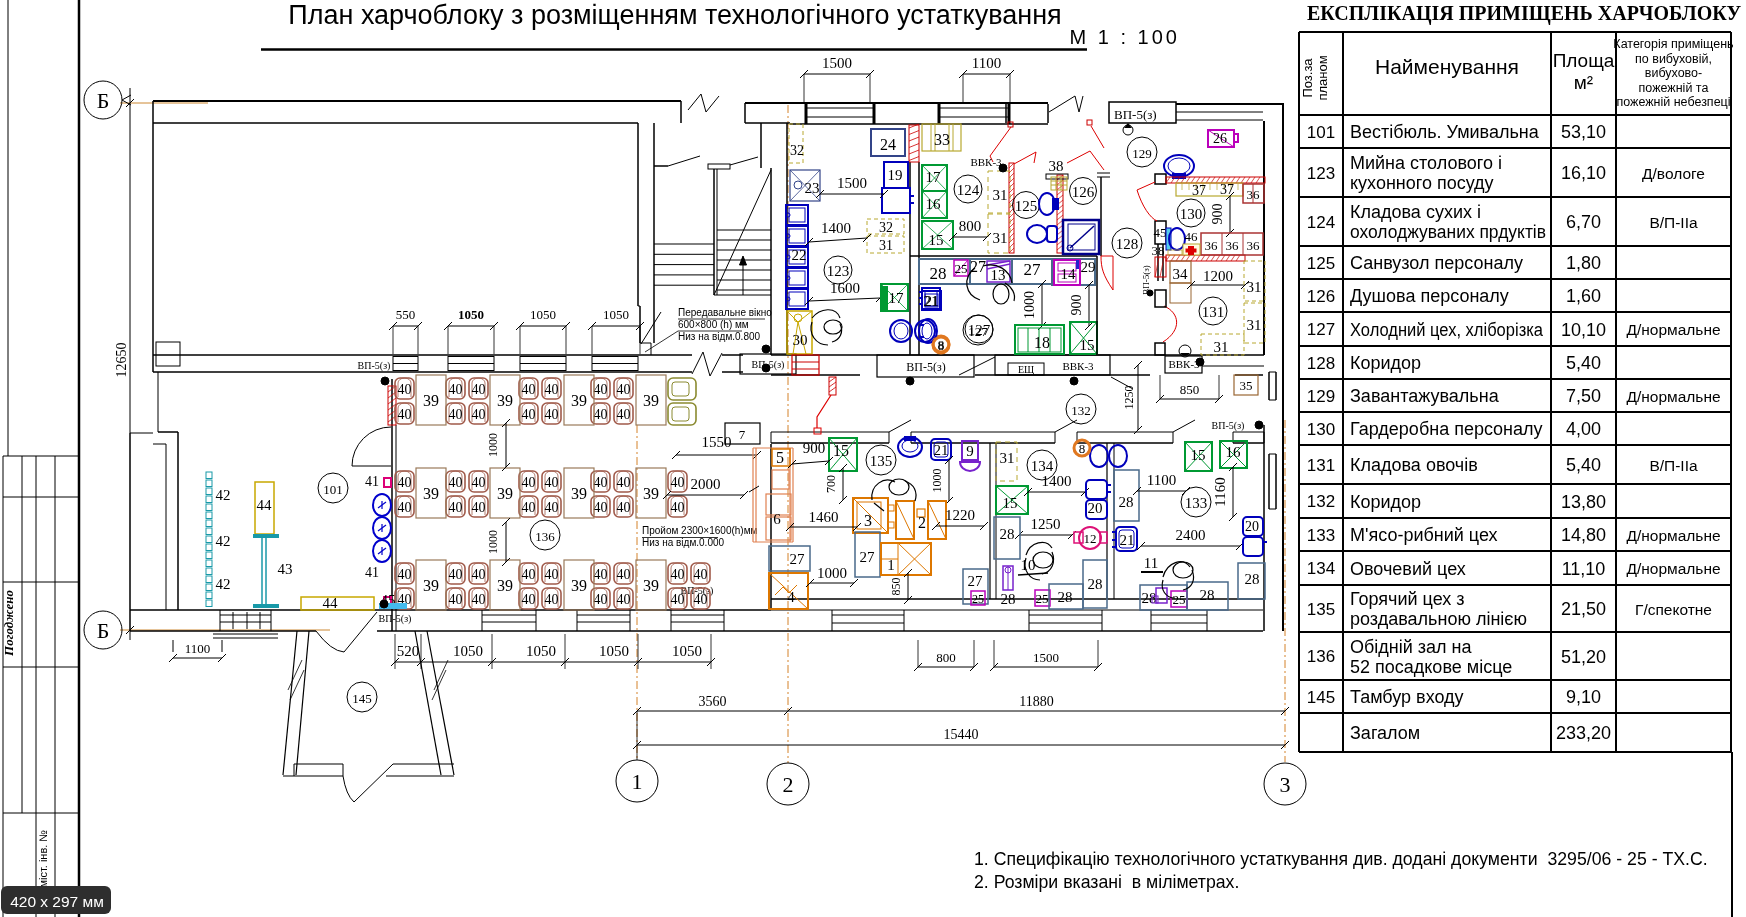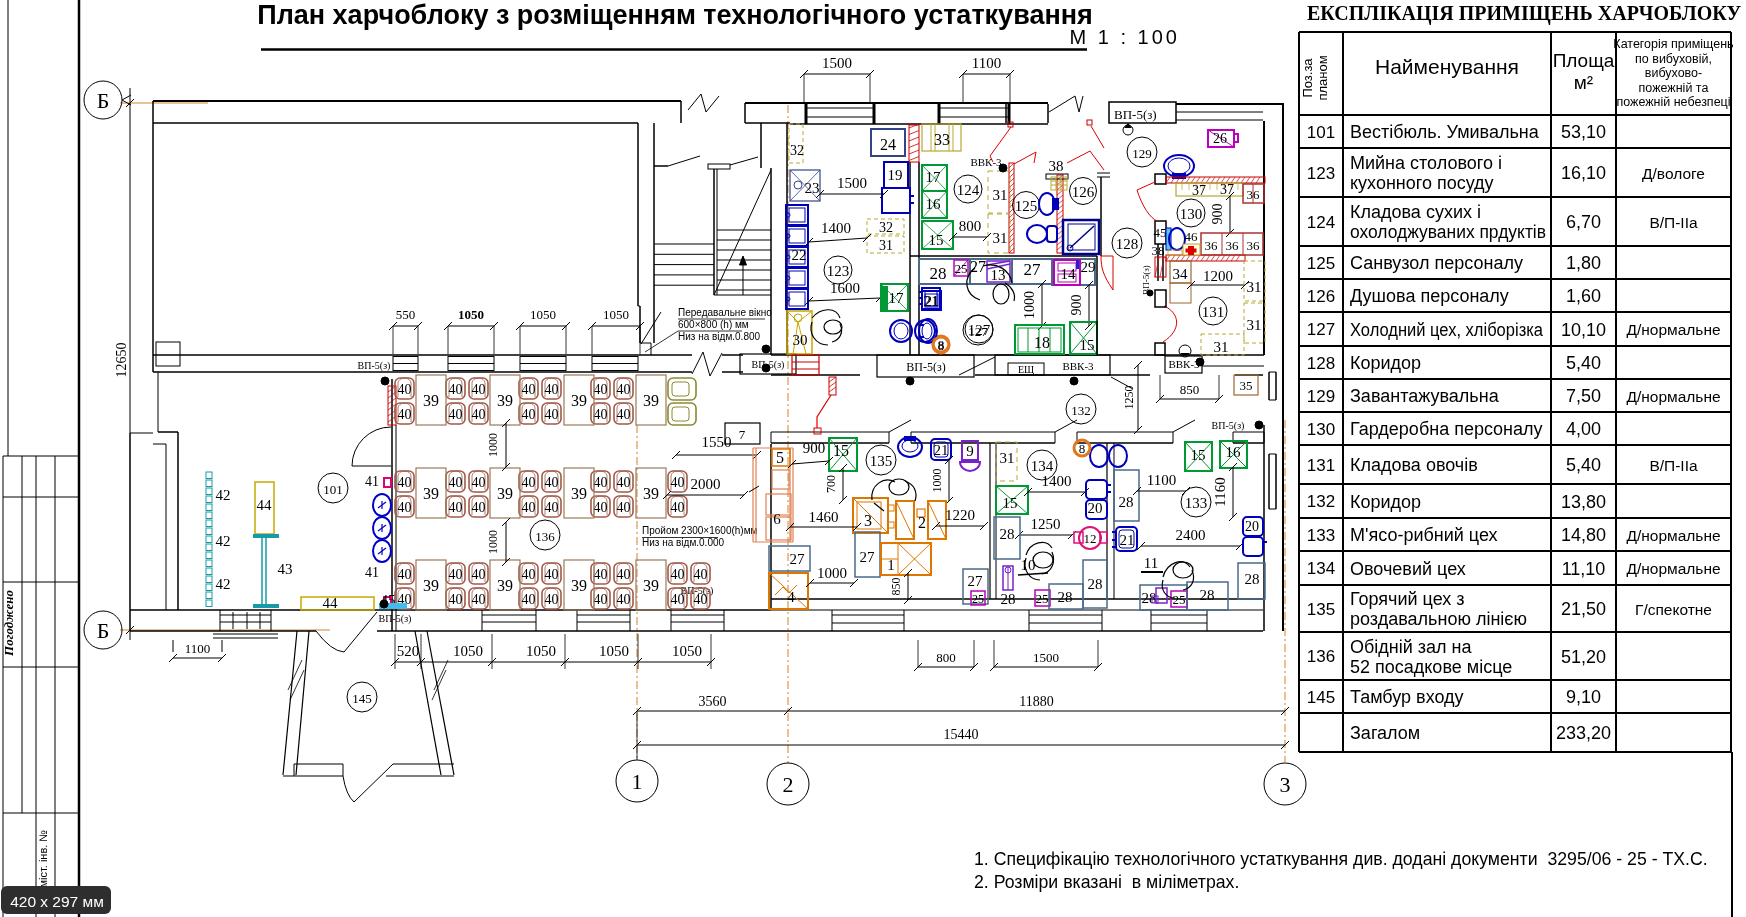--- a/index.html
+++ b/index.html
@@ -1,17 +1,17 @@
 <!DOCTYPE html>
 <html><head><meta charset="utf-8">
 <style>
 * { margin:0; padding:0; box-sizing:border-box; }
 body { width:1746px; height:917px; background:#fff; font-family:"Liberation Sans",sans-serif; position:relative; overflow:hidden; }
 #plan { position:absolute; left:0; top:0; }
-#title { position:absolute; left:170px; top:0px; width:1010px; text-align:center; font-size:27px; font-weight:bold; white-space:nowrap; }
+#title { position:absolute; left:170px; top:0px; width:1010px; text-align:center; font-size:27px; font-weight:normal; white-space:nowrap; }
 
 #scale { position:absolute; left:170px; top:26px; width:1010px; text-align:right; font-size:20px; letter-spacing:3px; }
 #notes { position:absolute; left:974px; top:848px; font-size:17.7px; line-height:23px; white-space:nowrap; }
 </style></head>
 <body>
 <div id="title">План харчоблоку з розміщенням технологічного устаткування</div>
 <div id="scale">М 1 : 100</div>
 <div id="notes">1.&nbsp;Специфікацію технологічного устаткування див. додані документи&nbsp;&nbsp;3295/06 - 25 - ТХ.С.<br>2.&nbsp;Розміри вказані&nbsp; в міліметрах.</div>
 <svg id="plan" width="1746" height="917" viewBox="0 0 1746 917">
 <line x1="8" y1="0" x2="8" y2="456" stroke="#000" stroke-width="1"></line>

